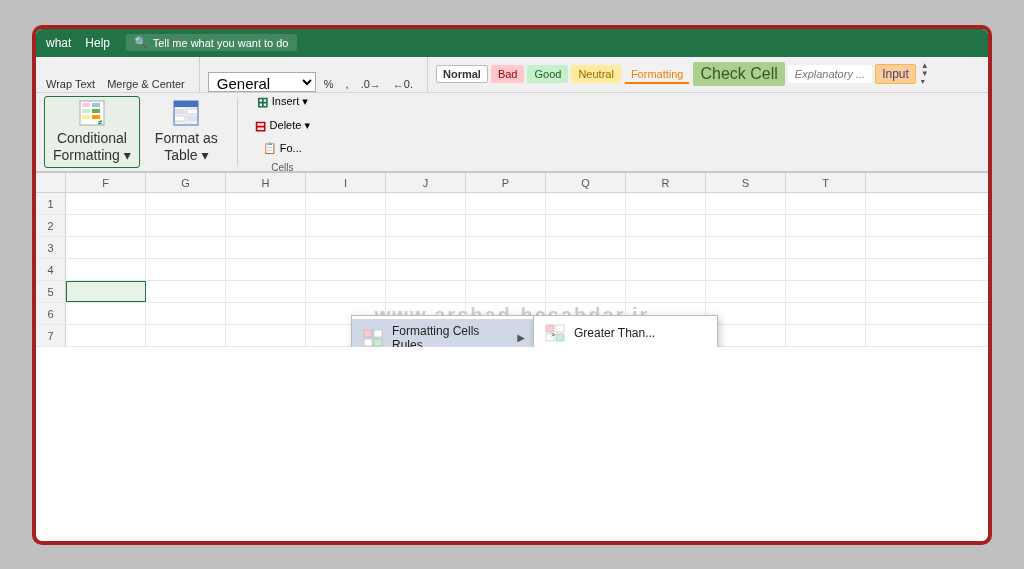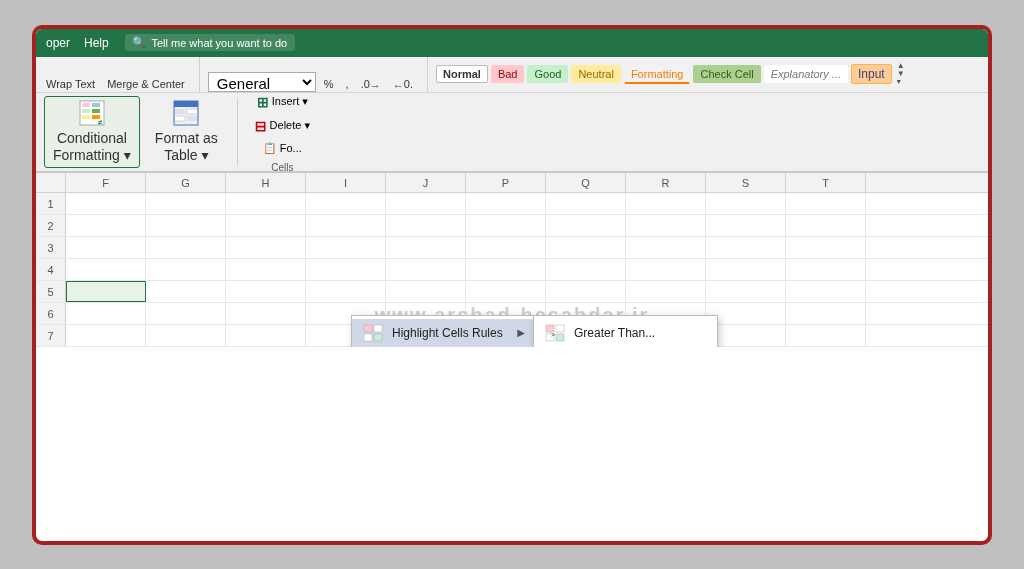--- a/index.html
+++ b/index.html
@@ -72,21 +72,21 @@
       font-size: 11px;
       border: 1px solid transparent;
       cursor: pointer;
       border-radius: 2px;
     }
     .cell-style.normal { background: #fff; border-color: #bbb; color: #333; font-weight: bold; }
     .cell-style.bad { background: #ffc7ce; color: #9c0006; }
     .cell-style.good { background: #c6efce; color: #276221; }
     .cell-style.neutral { background: #ffeb9c; color: #9c6500; }
     .cell-style.calculation { background: #f2f2f2; color: #fa7d00; border-bottom: 2px solid #fa7d00; font-size: 11px; }
-    .cell-style.check-cell { background: #a9d08e; color: #375623; font-size: 11px; }
+    .cell-style.check-cell { background: #a9d08e; color: #375623; font-size: 16px; }
     .cell-style.explanatory { background: #fff; color: #777; font-style: italic; font-size: 11px; }
     .cell-style.input { background: #ffcc99; color: #3f3f76; border-color: #f4b942; font-size: 12px; }
     .styles-scroll {
       display: flex;
       flex-direction: column;
       margin-left: 2px;
     }
     .styles-scroll-arrow {
       font-size: 8px;
       color: #555;
@@ -297,21 +297,21 @@
     .cells-btn-icon-insert { color: #217346; font-size: 14px; font-weight: bold; }
     .cells-btn-icon-delete { color: #c00; font-size: 14px; font-weight: bold; }
   </style>
 </head>
 <body>
 
 <div class="window">
 
   <div class="title-bar">
     <div class="title-bar-menu">
-      <span>oper</span>
+      <span>what</span>
       <span>Help</span>
     </div>
     <div class="title-bar-search">
       <span>🔍</span>
       <span>Tell me what you want to do</span>
     </div>
   </div>
 
   <div class="ribbon-row1">
     <div class="ribbon-group">
@@ -511,21 +511,21 @@
 
         <div class="menu-item highlighted">
           <div class="menu-item-icon">
             <svg width="20" height="18" viewBox="0 0 20 18">
               <rect x="1" y="1" width="8" height="7" fill="#ffc7ce" stroke="#aaa" stroke-width="0.5"></rect>
               <rect x="11" y="1" width="8" height="7" fill="#fff" stroke="#aaa" stroke-width="0.5"></rect>
               <rect x="1" y="10" width="8" height="7" fill="#fff" stroke="#aaa" stroke-width="0.5"></rect>
               <rect x="11" y="10" width="8" height="7" fill="#c6efce" stroke="#aaa" stroke-width="0.5"></rect>
             </svg>
           </div>
-          <span class="menu-item-label">Highlight Cells Rules</span>
+          <span class="menu-item-label">Formatting Cells Rules</span>
           <span class="menu-arrow">▶</span>
         </div>
 
       </div>
 
       <div class="menu-secondary">
 
         <div class="menu-item">
           <div class="menu-item-icon">
             <svg width="20" height="18" viewBox="0 0 20 18">

